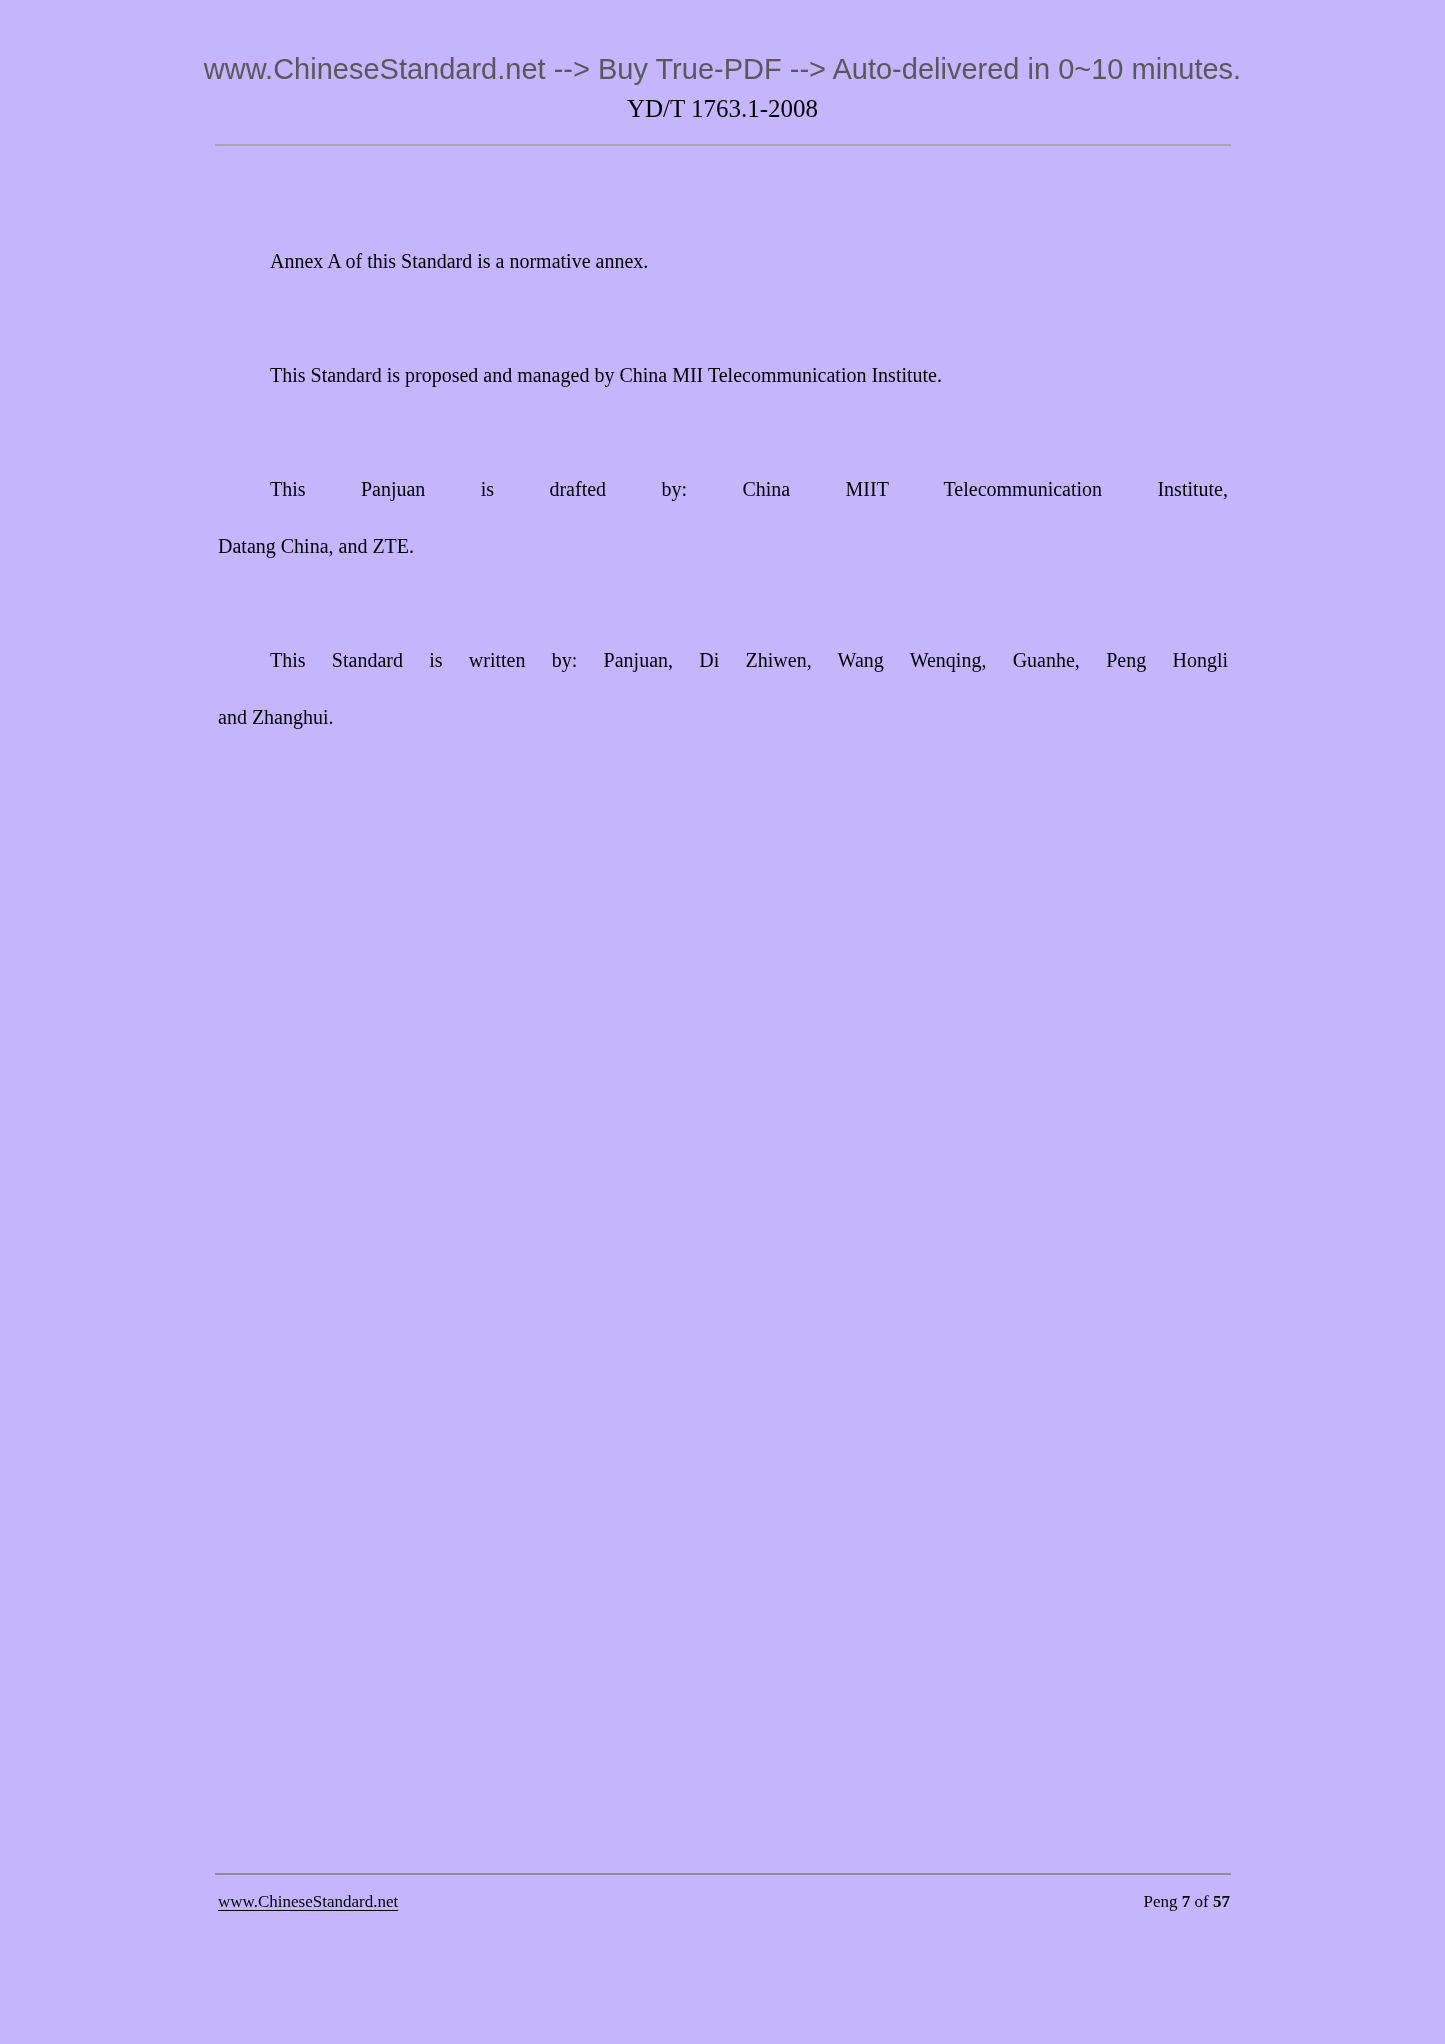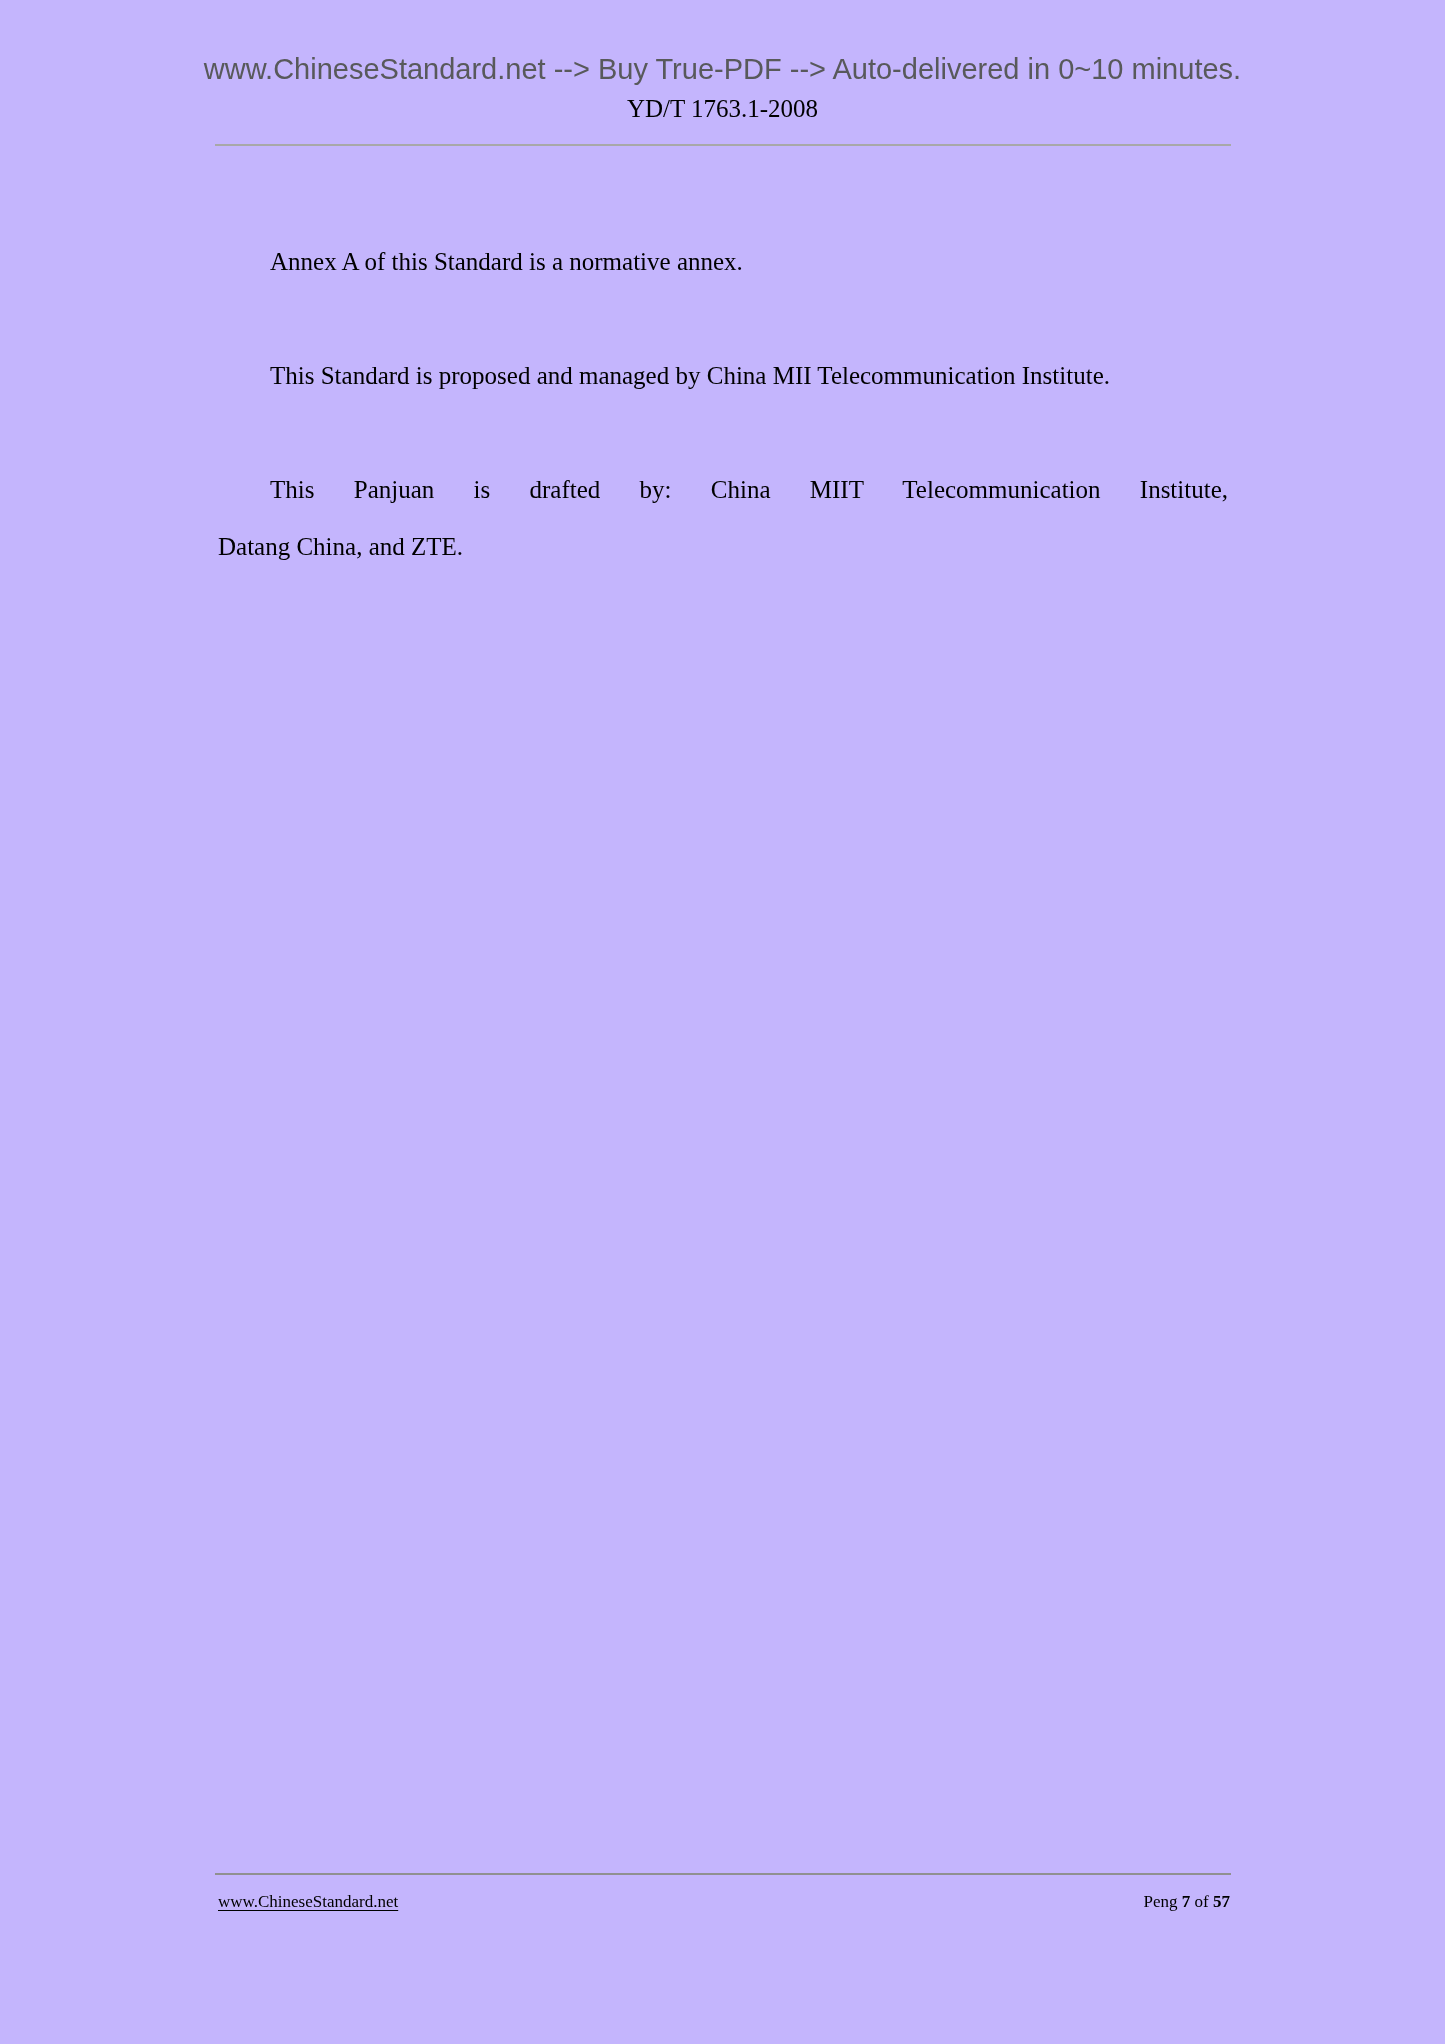--- a/index.html
+++ b/index.html
@@ -36,21 +36,21 @@
     width: 1016px;
     height: 2px;
   }
   .rule-top    { top: 144px;  background: #a8a8a8; }
   .rule-bottom { top: 1873px; background: #909090; }
   .doc-body {
     position: absolute;
     top: 233px; left: 218px;
     width: 1010px;
     font-family: "Liberation Serif", serif;
-    font-size: 25px;
+    font-size: 20px;
     line-height: 57px;
     color: #000000;
     hyphens: none;
   }
   .para { margin: 0 0 57px 0; }
   .line { text-align: left; }
   .line.indent { text-indent: 52px; }
   .line.justify-full {
     text-align: justify;
     text-align-last: justify;
@@ -95,20 +95,24 @@
 
     <div class="para">
       <div class="line indent">This Standard is proposed and managed by China MII Telecommunication Institute.</div>
     </div>
 
     <div class="para">
       <div class="line indent justify-full">This Panjuan is drafted by: China MIIT Telecommunication Institute,</div>
       <div class="line">Datang China, and ZTE.</div>
     </div>
 
+    <div class="para">
+      <div class="line indent justify-full">This Standard is written by: Panjuan, Di Zhiwen, Wang Wenqing, Guanhe, Peng Hongli</div>
+      <div class="line">and Zhanghui.</div>
+    </div>
 
   </div>
 
   <div class="rule rule-bottom"></div>
 
   <div class="footer">
     <span class="footer-link">www.ChineseStandard.net</span>
     <span class="footer-page"><span>Peng</span>&nbsp;<b>7</b>&nbsp;<span>of</span>&nbsp;<b>57</b></span>
   </div>
 

